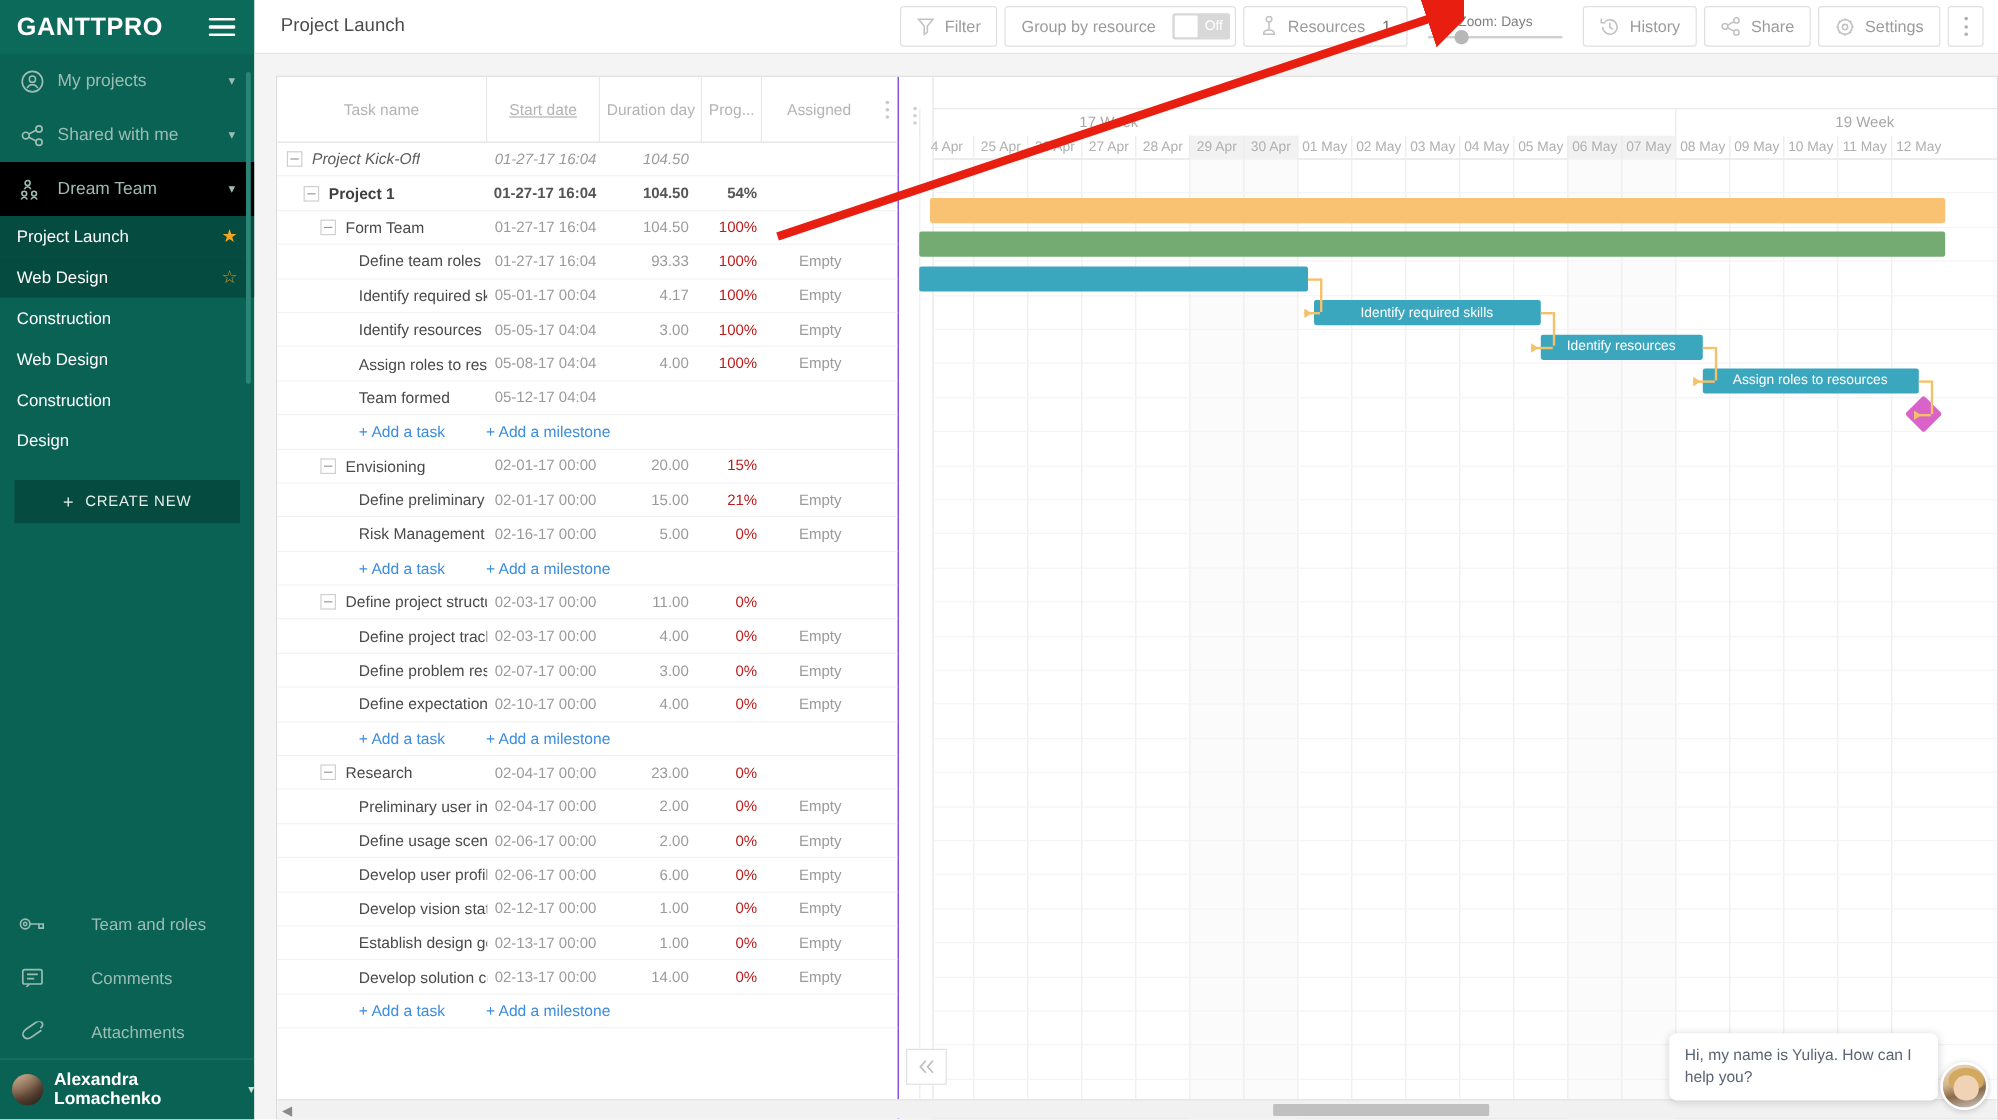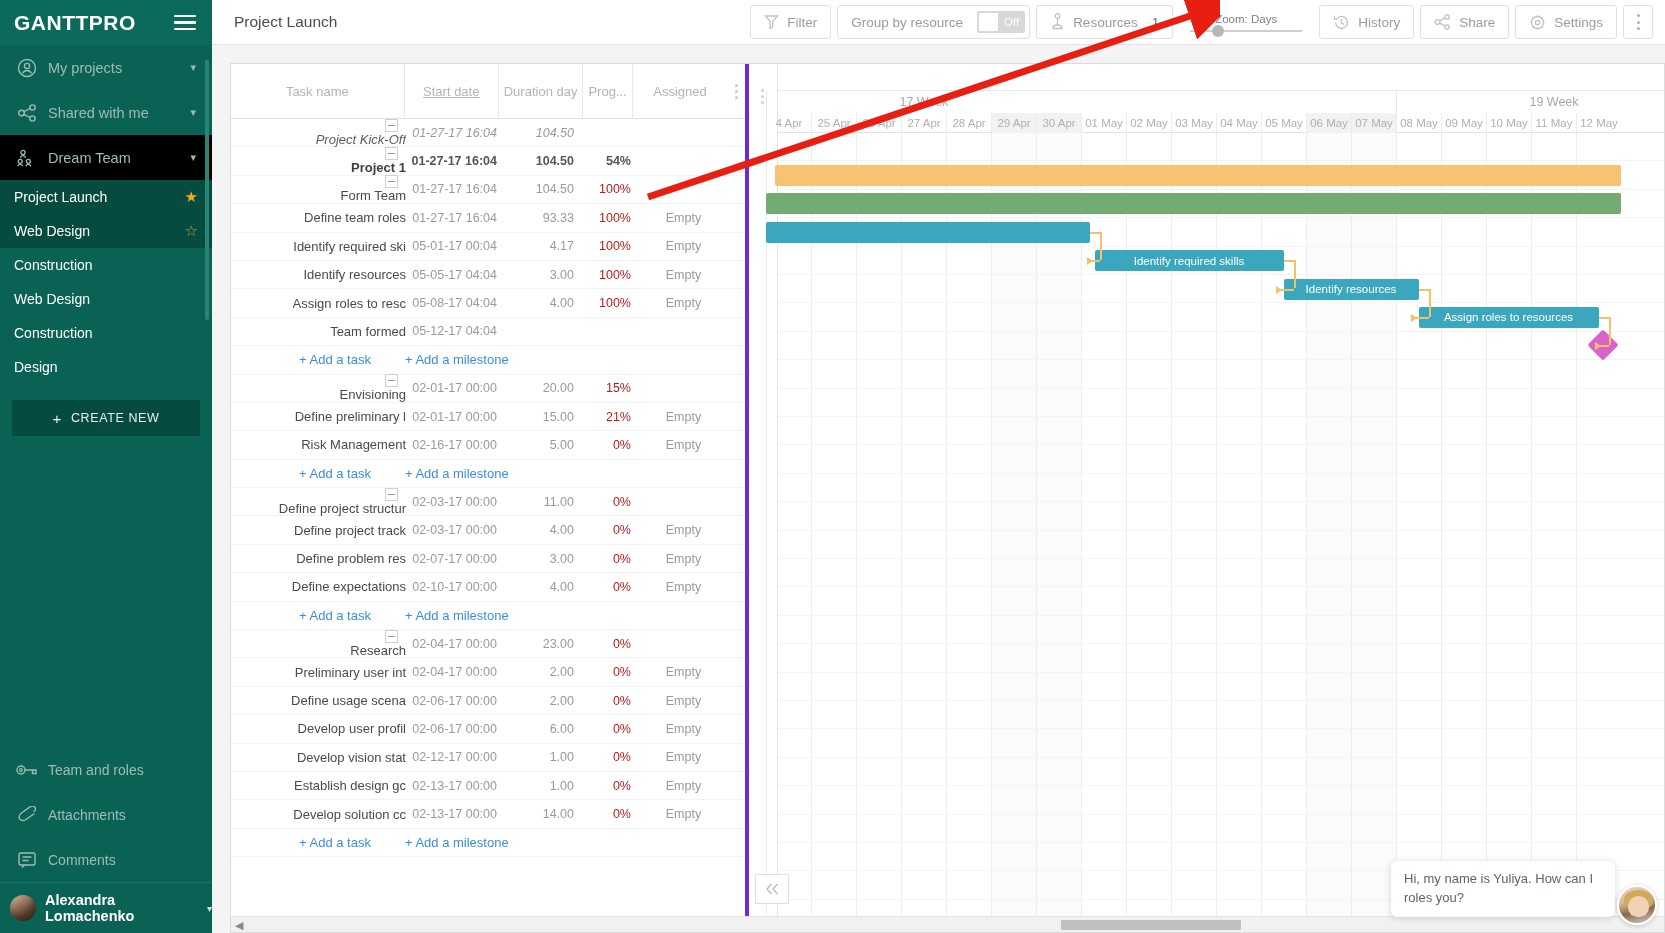--- a/index.html
+++ b/index.html
@@ -52,21 +52,21 @@
     margin: 16px 12px 0 12px; height: 36px; background: #064b40;
     display: flex; align-items: center; justify-content: center;
     color: #e6f0ed; font-size: 12.5px; letter-spacing: .6px; cursor: pointer;
   }
   .create-btn .plus { font-size: 15px; margin-right: 9px; }
 
   .sb-spacer { flex: 1; }
 
   .sb-bot {
     height: 45px; display: flex; align-items: center; padding-left: 10px;
-    color: #9dbdb4; font-size: 14px; cursor: pointer;
+    color: #9dbdb4; font-size: 14px; cursor: pointer; gap: 28px;
   }
   .sb-bot .gi { width: 34px; display: flex; align-items: center; justify-content: center; }
   .sb-bot .gl { padding-left: 4px; }
   .sb-div { height: 1px; background: #1b7265; margin: 0 0 0 0; }
 
   .sb-user {
     height: 50px; display: flex; align-items: center; padding-left: 10px;
     font-size: 14.5px; font-weight: bold; color: #fff; cursor: pointer;
   }
   .avatar-sm {
@@ -134,38 +134,38 @@
     width: 1453px; height: 888px; background: #f4f4f4;
     padding: 18px 0 0 18px;
   }
   .board {
     position: relative; width: 1435px; height: 870px; background: #fff;
     border: 1px solid #dcdcdc; overflow: hidden;
   }
 
   
   .grid { position: absolute; left: 0; top: 0; width: 518px; height: 870px; background: #fff;
-          border-right: 4px solid #6d28d9; }
+          border-right: 1px solid #6d28d9; }
   .grid-head { height: 55px; display: flex; border-bottom: 1px solid #e2e2e2; }
   .gh {
     display: flex; align-items: center; justify-content: center;
     font-size: 13px; color: #b4b4b4; border-right: 1px solid #e8e8e8; height: 55px;
   }
   .gh.c1 { width: 175px; }
   .gh.c2 { width: 95px; text-decoration: underline; }
   .gh.c3 { width: 85px; }
   .gh.c4 { width: 50px; }
   .gh.c5 { width: 95px; border-right: none; }
   .gh.cdots { width: 18px; border-right: none; flex-direction: column; justify-content: center; }
   .gh.cdots i { width: 3px; height: 3px; background: #c8c8c8; border-radius: 50%; margin: 1.5px 0; display: block; }
 
   .row { height: 28.4px; display: flex; align-items: center; border-bottom: 1px solid #f2f2f2;
          font-size: 13px; }
-  .row .name { width: 175px; display: flex; align-items: flex-end; color: #4a4a4a;
-               overflow: hidden; white-space: nowrap; flex-direction: column; }
+  .row .name { width: 175px; display: flex; align-items: center; color: #4a4a4a;
+               overflow: hidden; white-space: nowrap; }
   .row .sdate { width: 95px; text-align: right; color: #9a9a9a; font-size: 12.5px; padding-right: 4px; }
   .row .dur   { width: 85px; text-align: right; color: #9a9a9a; font-size: 12.5px; padding-right: 12px; }
   .row .prog  { width: 50px; text-align: right; color: #b91c1c; font-size: 12.5px; padding-right: 5px; }
   .row .asg   { width: 95px; text-align: center; color: #9a9a9a; font-size: 12.5px; }
   .row.lvl0 .name { padding-left: 8px; font-style: italic; color: #5c5c5c; }
   .row.lvl0 .sdate, .row.lvl0 .dur { font-style: italic; }
   .row.lvl1 .name { padding-left: 22px; font-weight: bold; color: #3f3f3f; }
   .row.lvl1 .sdate, .row.lvl1 .dur, .row.lvl1 .prog { font-weight: bold; color: #555; }
   .row.lvl2 .name { padding-left: 36px; }
   .row.lvl3 .name { padding-left: 68px; }
@@ -348,36 +348,36 @@
         <svg width="22" height="16" viewBox="0 0 22 16">
             <circle cx="5" cy="8" r="4" fill="none" stroke="#9dbdb4" stroke-width="1.4"></circle>
             <circle cx="5" cy="8" r="1.4" fill="none" stroke="#9dbdb4" stroke-width="1.2"></circle>
             <path d="M9 8h11v3.5h-3.5V8" fill="none" stroke="#9dbdb4" stroke-width="1.4"></path>
           </svg>
       </div>
       <div class="gl">Team and roles</div>
     </div>
     <div class="sb-bot">
       <div class="gi">
-        <svg width="22" height="18" viewBox="0 0 22 18">
-            <path d="M18.5 7.5l-8.6 6c-2.3 1.6-5 1.2-6.2-.7s-.3-4.5 2-6.1l8.7-6" fill="none" stroke="#9dbdb4" stroke-width="1.4"></path>
-            <path d="M14.4.7c1.7-1.1 3.7-.8 4.6.6s.3 3.3-1.4 4.5" fill="none" stroke="#9dbdb4" stroke-width="1.4"></path>
-          </svg>
-      </div>
-      <div class="gl">Attachments</div>
-    </div>
-    <div class="sb-bot">
-      <div class="gi">
         <svg width="20" height="18" viewBox="0 0 20 18">
             <rect x="2" y="2" width="16" height="12" rx="1.5" fill="none" stroke="#9dbdb4" stroke-width="1.4"></rect>
             <path d="M5 16.5l2.5-2.5" stroke="#9dbdb4" stroke-width="1.4" fill="none"></path>
             <path d="M5.5 6h9M5.5 9.5h6" stroke="#9dbdb4" stroke-width="1.3"></path>
           </svg>
       </div>
       <div class="gl">Comments</div>
+    </div>
+    <div class="sb-bot">
+      <div class="gi">
+        <svg width="22" height="18" viewBox="0 0 22 18">
+            <path d="M18.5 7.5l-8.6 6c-2.3 1.6-5 1.2-6.2-.7s-.3-4.5 2-6.1l8.7-6" fill="none" stroke="#9dbdb4" stroke-width="1.4"></path>
+            <path d="M14.4.7c1.7-1.1 3.7-.8 4.6.6s.3 3.3-1.4 4.5" fill="none" stroke="#9dbdb4" stroke-width="1.4"></path>
+          </svg>
+      </div>
+      <div class="gl">Attachments</div>
     </div>
     <div class="sb-div"></div>
 
     <div class="sb-user">
       <div class="avatar-sm"></div>
       <span>Alexandra Lomachenko</span>
       <span class="chev">▾</span>
     </div>
 
     <div class="sb-scroll"></div>
@@ -846,20 +846,20 @@
   <svg class="red-arrow" viewBox="0 0 580 205">
     <defs>
       <marker id="ah" markerWidth="7" markerHeight="7" refX="1" refY="3.5" orient="auto">
         <polygon points="0 0, 7 3.5, 0 7" fill="#e81f10"></polygon>
       </marker>
     </defs>
     <line x1="8" y1="197" x2="556" y2="14" stroke="#e81f10" stroke-width="7" marker-end="url(#ah)"></line>
   </svg>
 
   <div class="chat-bubble">
-    <span>Hi, my name is Yuliya. How can I roles you?</span>
+    <span>Hi, my name is Yuliya. How can I help you?</span>
   </div>
   <div class="chat-avatar">
     <div class="hair"></div>
     <div class="face"></div>
   </div>
 
 </div>
 
 </body></html>

